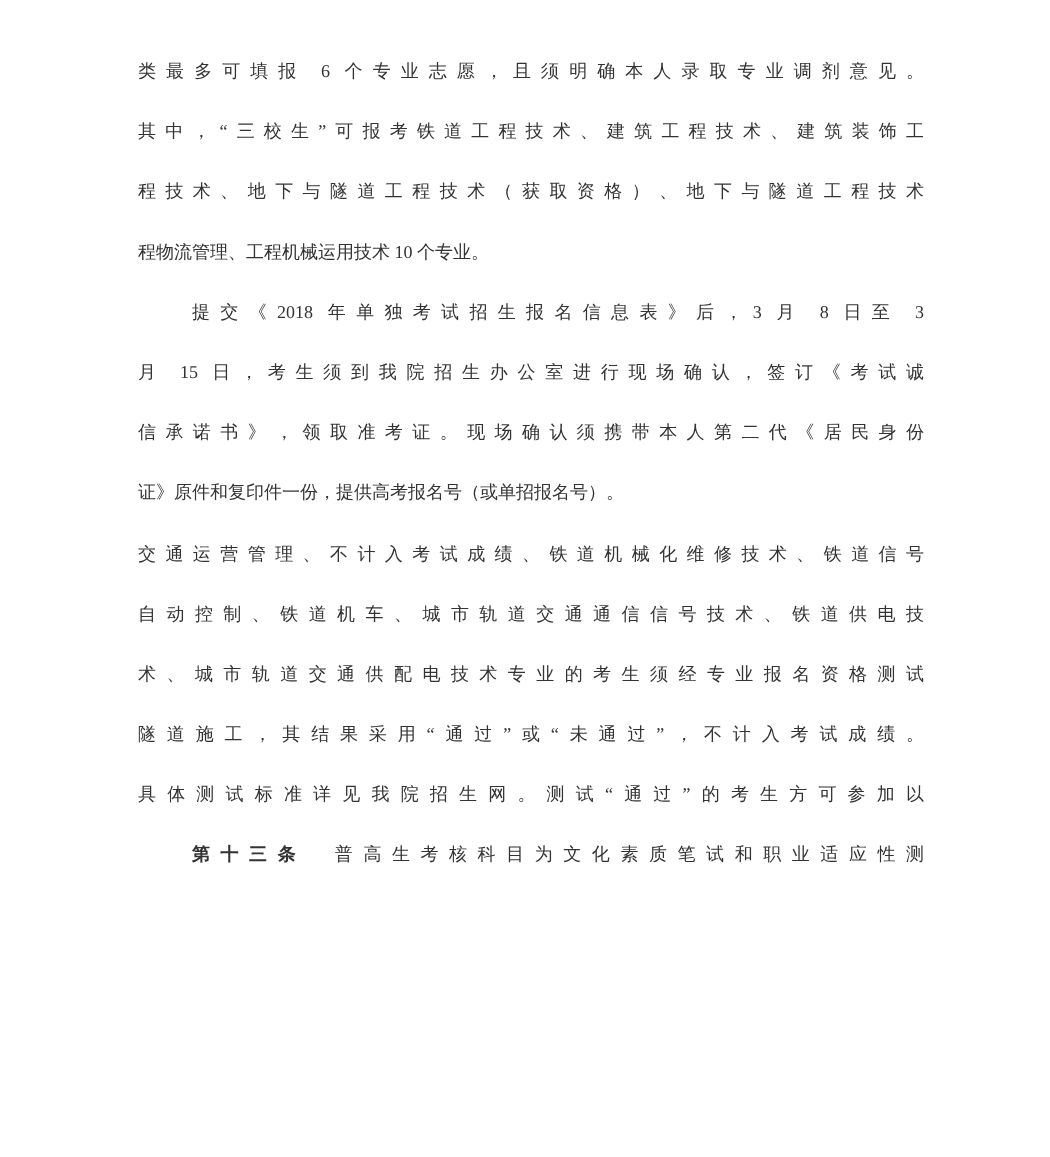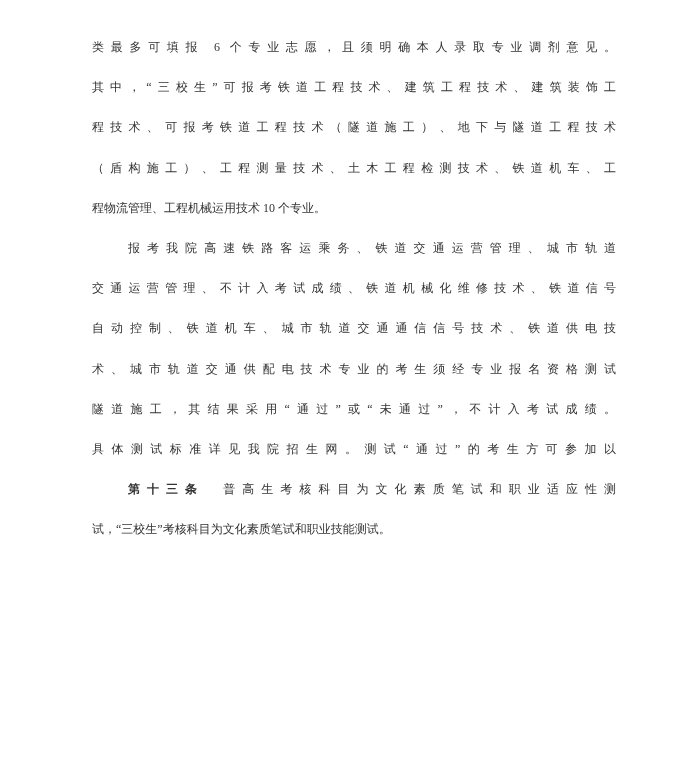--- a/index.html
+++ b/index.html
@@ -47,36 +47,39 @@
 </style>
 </head>
 <body>
 
 <div class="page">
   <div class="textblock">
 
     <div class="para">
       <div class="line just">类最多可填报 6 个专业志愿，且须明确本人录取专业调剂意见。</div>
       <div class="line just">其中，“三校生”可报考铁道工程技术、建筑工程技术、建筑装饰工</div>
-      <div class="line just">程技术、可报考铁道工程技术（隧道施工）、地下与隧道工程技术</div>
-      <div class="line just">（盾构施工）、工程测量技术、土木工程检测技术、铁道机车、工</div>
+      <div class="line just">程技术、地下与隧道工程技术（获取资格）、地下与隧道工程技术</div>
       <div class="line">程物流管理、工程机械运用技术 10 个专业。</div>
     </div>
 
+    <div class="para">
+      <div class="line just ind">提交《2018 年单独考试招生报名信息表》后，3 月 8 日至 3</div>
+      <div class="line just">月 15 日，考生须到我院招生办公室进行现场确认，签订《考试诚</div>
+      <div class="line just">信承诺书》，领取准考证。现场确认须携带本人第二代《居民身份</div>
+      <div class="line">证》原件和复印件一份，提供高考报名号（或单招报名号）。</div>
+    </div>
 
     <div class="para">
-      <div class="line just ind">报考我院高速铁路客运乘务、铁道交通运营管理、城市轨道</div>
       <div class="line just">交通运营管理、不计入考试成绩、铁道机械化维修技术、铁道信号</div>
       <div class="line just">自动控制、铁道机车、城市轨道交通通信信号技术、铁道供电技</div>
       <div class="line just">术、城市轨道交通供配电技术专业的考生须经专业报名资格测试</div>
       <div class="line just">隧道施工，其结果采用“通过”或“未通过”，不计入考试成绩。</div>
       <div class="line just">具体测试标准详见我院招生网。测试“通过”的考生方可参加以</div>
     </div>
 
     <div class="para">
       <div class="line just ind">
         <span class="b">第十三条</span><span>　普高生考核科目为文化素质笔试和职业适应性测</span>
       </div>
-      <div class="line">试，“三校生”考核科目为文化素质笔试和职业技能测试。</div>
     </div>
 
   </div>
 </div>
 
 </body></html>

